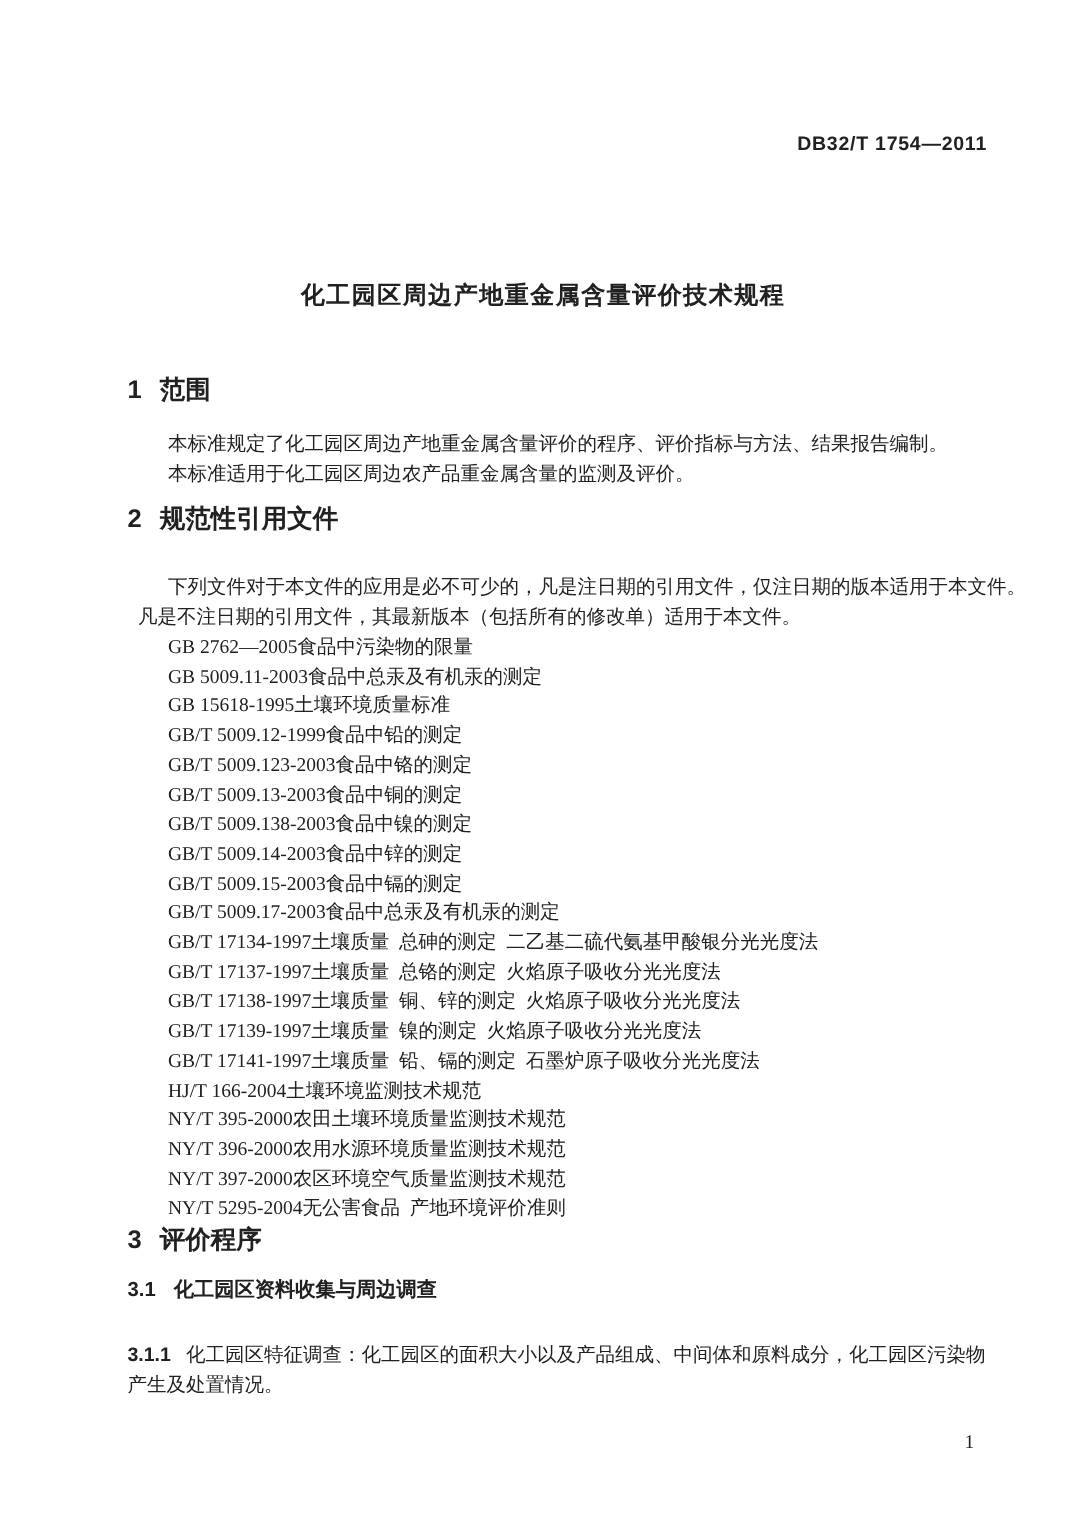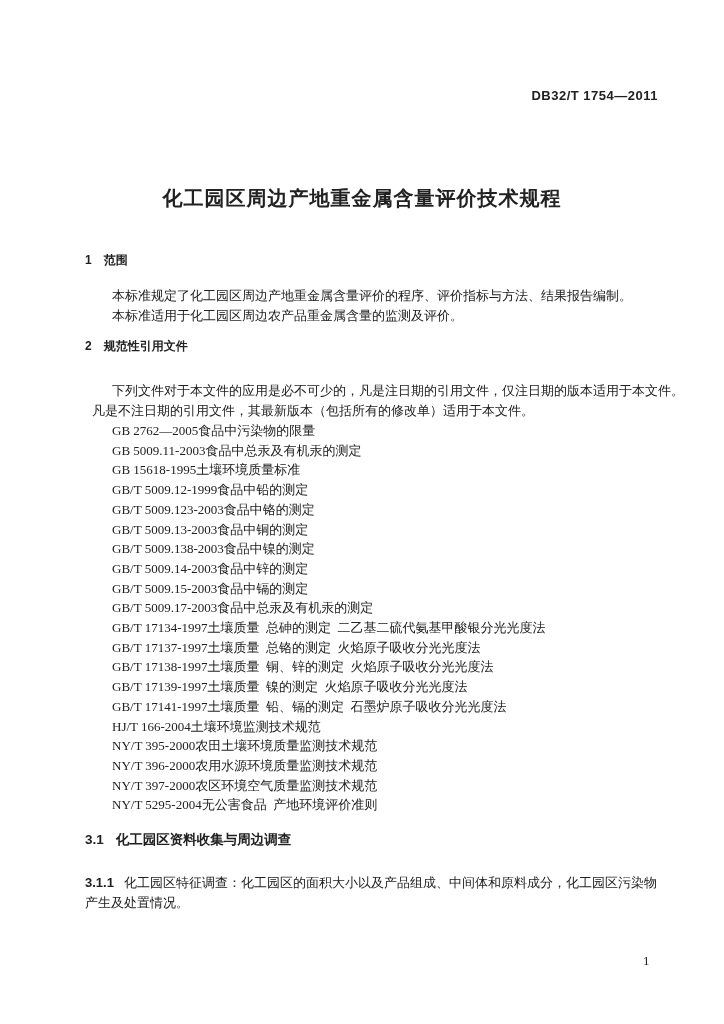--- a/index.html
+++ b/index.html
@@ -20,33 +20,33 @@
     font-weight: bold;
     font-size: 13px;
     letter-spacing: 0.5px;
     line-height: 15px;
   }
   .doc-title {
     margin-top: 83px;
     text-align: center;
     font-family: "Liberation Sans", "DejaVu Sans", sans-serif;
     font-weight: bold;
-    font-size: 20px;
+    font-size: 16px;
     letter-spacing: 1px;
     line-height: 24px;
   }
   .content {
     margin: 0 62px 0 85px;
     font-size: 13px;
     line-height: 20px;
   }
   .sec-heading {
     font-family: "Liberation Sans", "DejaVu Sans", sans-serif;
     font-weight: bold;
-    font-size: 12px;
+    font-size: 17px;
     line-height: 16px;
   }
   .sec-heading .num { display: inline-block; margin-right: 12px; }
   #sec1-heading { margin-top: 42px; }
   .body-line {
     text-indent: 27px;
     white-space: pre;
     line-height: 20px;
   }
   #sec1-line1 { margin-top: 18px; }
@@ -119,20 +119,23 @@
         <div class="ref-line"><span class="ref-code">GB/T 17138-1997</span><span class="ref-title">土壤质量  铜、锌的测定  火焰原子吸收分光光度法</span></div>
         <div class="ref-line"><span class="ref-code">GB/T 17139-1997</span><span class="ref-title">土壤质量  镍的测定  火焰原子吸收分光光度法</span></div>
         <div class="ref-line"><span class="ref-code">GB/T 17141-1997</span><span class="ref-title">土壤质量  铅、镉的测定  石墨炉原子吸收分光光度法</span></div>
         <div class="ref-line"><span class="ref-code">HJ/T 166-2004</span><span class="ref-title">土壤环境监测技术规范</span></div>
         <div class="ref-line"><span class="ref-code">NY/T 395-2000</span><span class="ref-title">农田土壤环境质量监测技术规范</span></div>
         <div class="ref-line"><span class="ref-code">NY/T 396-2000</span><span class="ref-title">农用水源环境质量监测技术规范</span></div>
         <div class="ref-line"><span class="ref-code">NY/T 397-2000</span><span class="ref-title">农区环境空气质量监测技术规范</span></div>
         <div class="ref-line"><span class="ref-code">NY/T 5295-2004</span><span class="ref-title">无公害食品  产地环境评价准则</span></div>
       </div>
 
+    <div class="sec-heading" id="sec3-heading">
+      <span class="num">3</span><span>评价程序</span>
+    </div>
 
     <div class="sec-heading" id="sec31-heading">
       <span class="num">3.1</span><span>化工园区资料收集与周边调查</span>
     </div>
 
     <div class="clause-para">
       <span class="clause-num">3.1.1</span><span>化工园区特征调查：化工园区的面积大小以及产品组成、中间体和原料成分，化工园区污染物产生及处置情况。</span>
     </div>
 
   </div>

